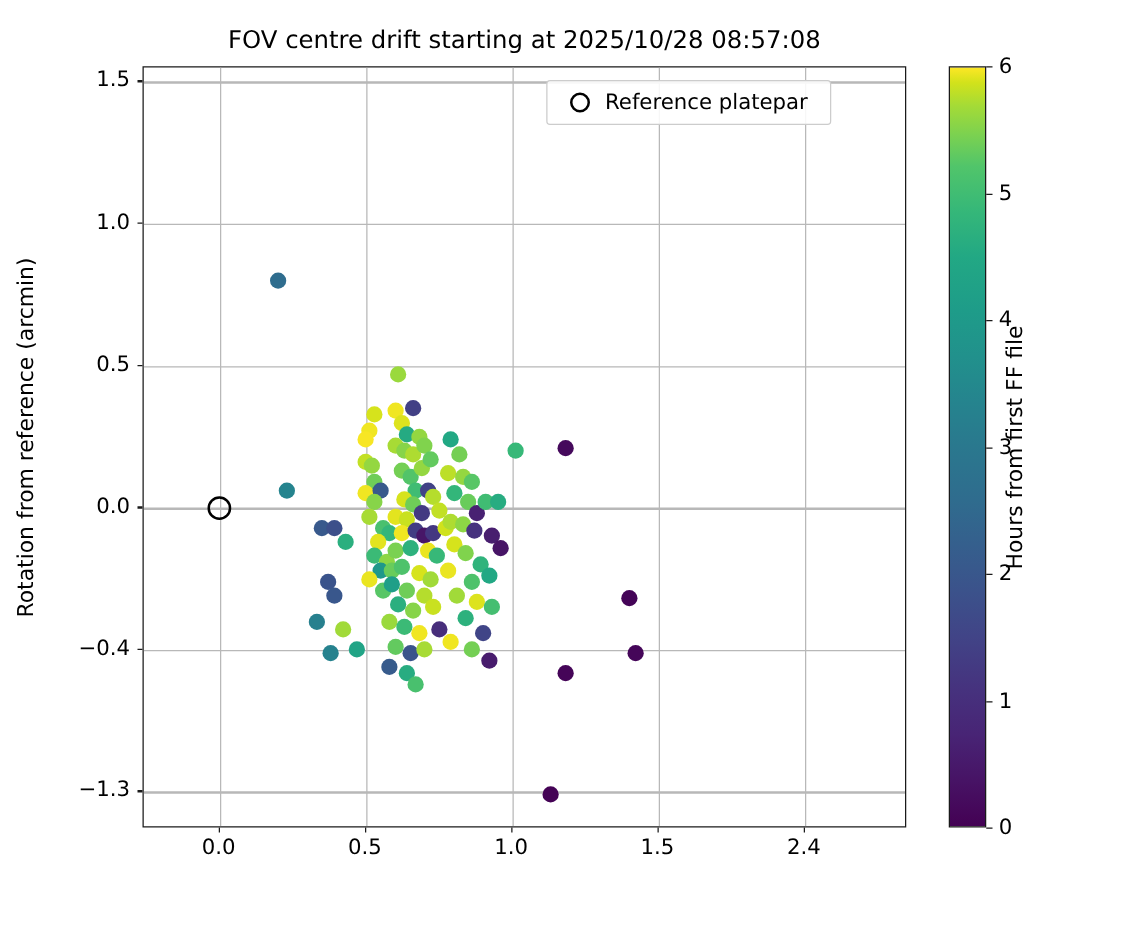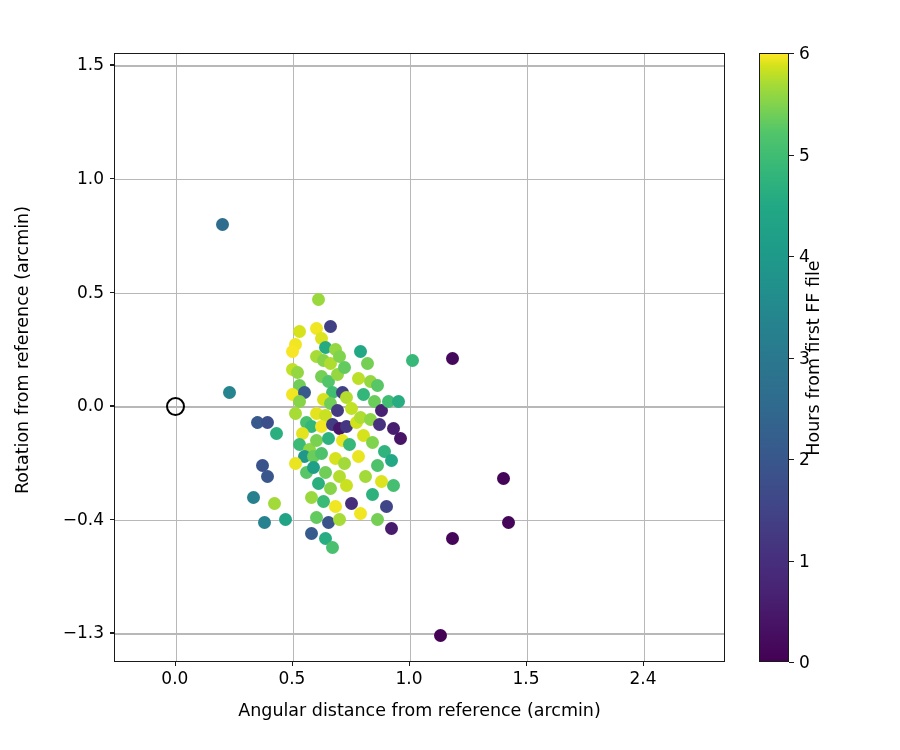--- a/index.html
+++ b/index.html
@@ -203,20 +203,21 @@
     transform: rotate(-90deg);
     transform-origin: center center;
     white-space: nowrap;
   }
 </style>
 </head>
 <body>
 
 <div id="figure">
 
+  <div id="chart-title">FOV centre drift starting at 2025/10/28 08:57:08</div>
 
   <div id="plot-area">
       <div class="gridline-v" style="left: 60.8659px;"></div>
       <div class="gridline-v" style="left: 177.916px;"></div>
       <div class="gridline-v" style="left: 294.966px;"></div>
       <div class="gridline-v" style="left: 412.015px;"></div>
       <div class="gridline-v" style="left: 529.065px;"></div>
       <div class="gridline-h" style="top: 579.459px;"></div>
       <div class="gridline-h" style="top: 465.84px;"></div>
       <div class="gridline-h" style="top: 352.22px;"></div>
@@ -362,23 +363,26 @@
       <div class="ytick-mark" style="top: 405.22px;"></div>
       <div class="ytick-label" style="top: 405.22px;">0.0</div>
       <div class="ytick-mark" style="top: 291.601px;"></div>
       <div class="ytick-label" style="top: 291.601px;">0.5</div>
       <div class="ytick-mark" style="top: 177.981px;"></div>
       <div class="ytick-label" style="top: 177.981px;">1.0</div>
       <div class="ytick-mark" style="top: 64.3619px;"></div>
       <div class="ytick-label" style="top: 64.3619px;">1.5</div>
     </div>
 
-  <div id="xlabel">Angular distance from reference (arcmin)</div>
   <div id="ylabel">Rotation from reference (arcmin)</div>
 
+  <div id="legend">
+    <span id="legend-marker"></span>
+    <span id="legend-label">Reference platepar</span>
+  </div>
 
   <div id="colorbar-wrap">
     <div id="colorbar-gradient"></div>
   </div>
   <div id="cb-ticks">
       <div class="cb-tick" style="left: 789px; top: 662px;"></div>
       <div class="cb-label" style="left: 799px; top: 662px;">0</div>
       <div class="cb-tick" style="left: 789px; top: 560.5px;"></div>
       <div class="cb-label" style="left: 799px; top: 560.5px;">1</div>
       <div class="cb-tick" style="left: 789px; top: 459px;"></div>

